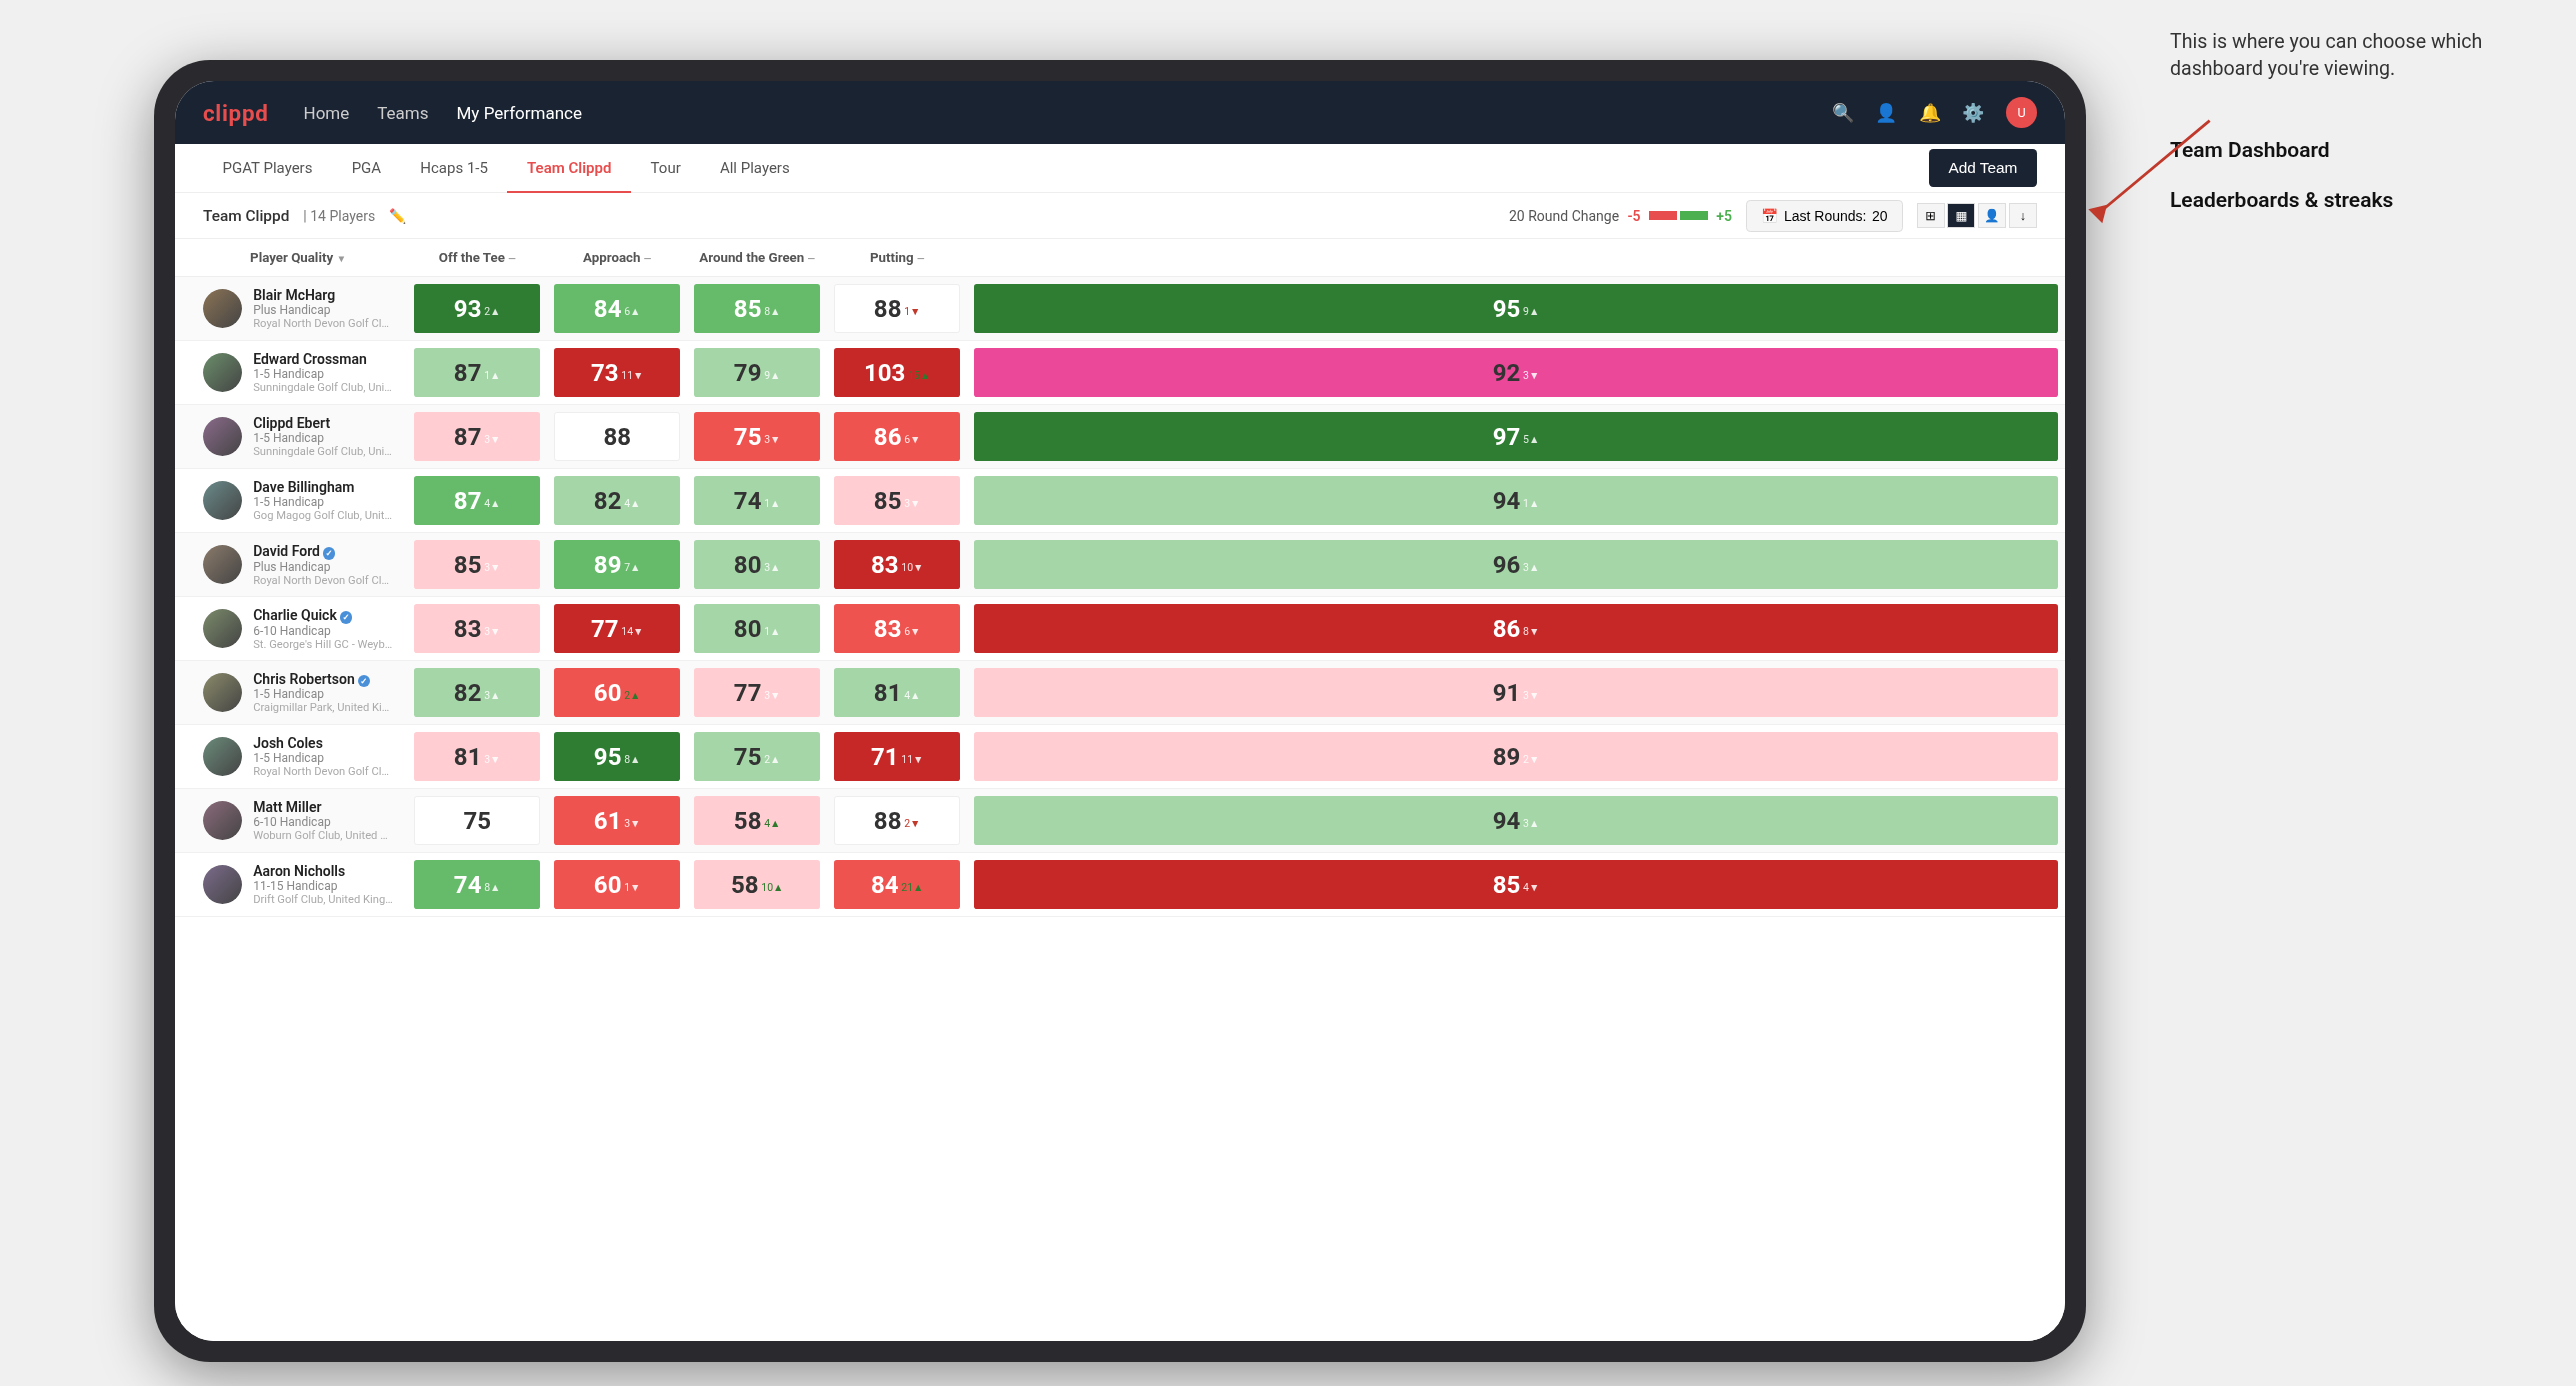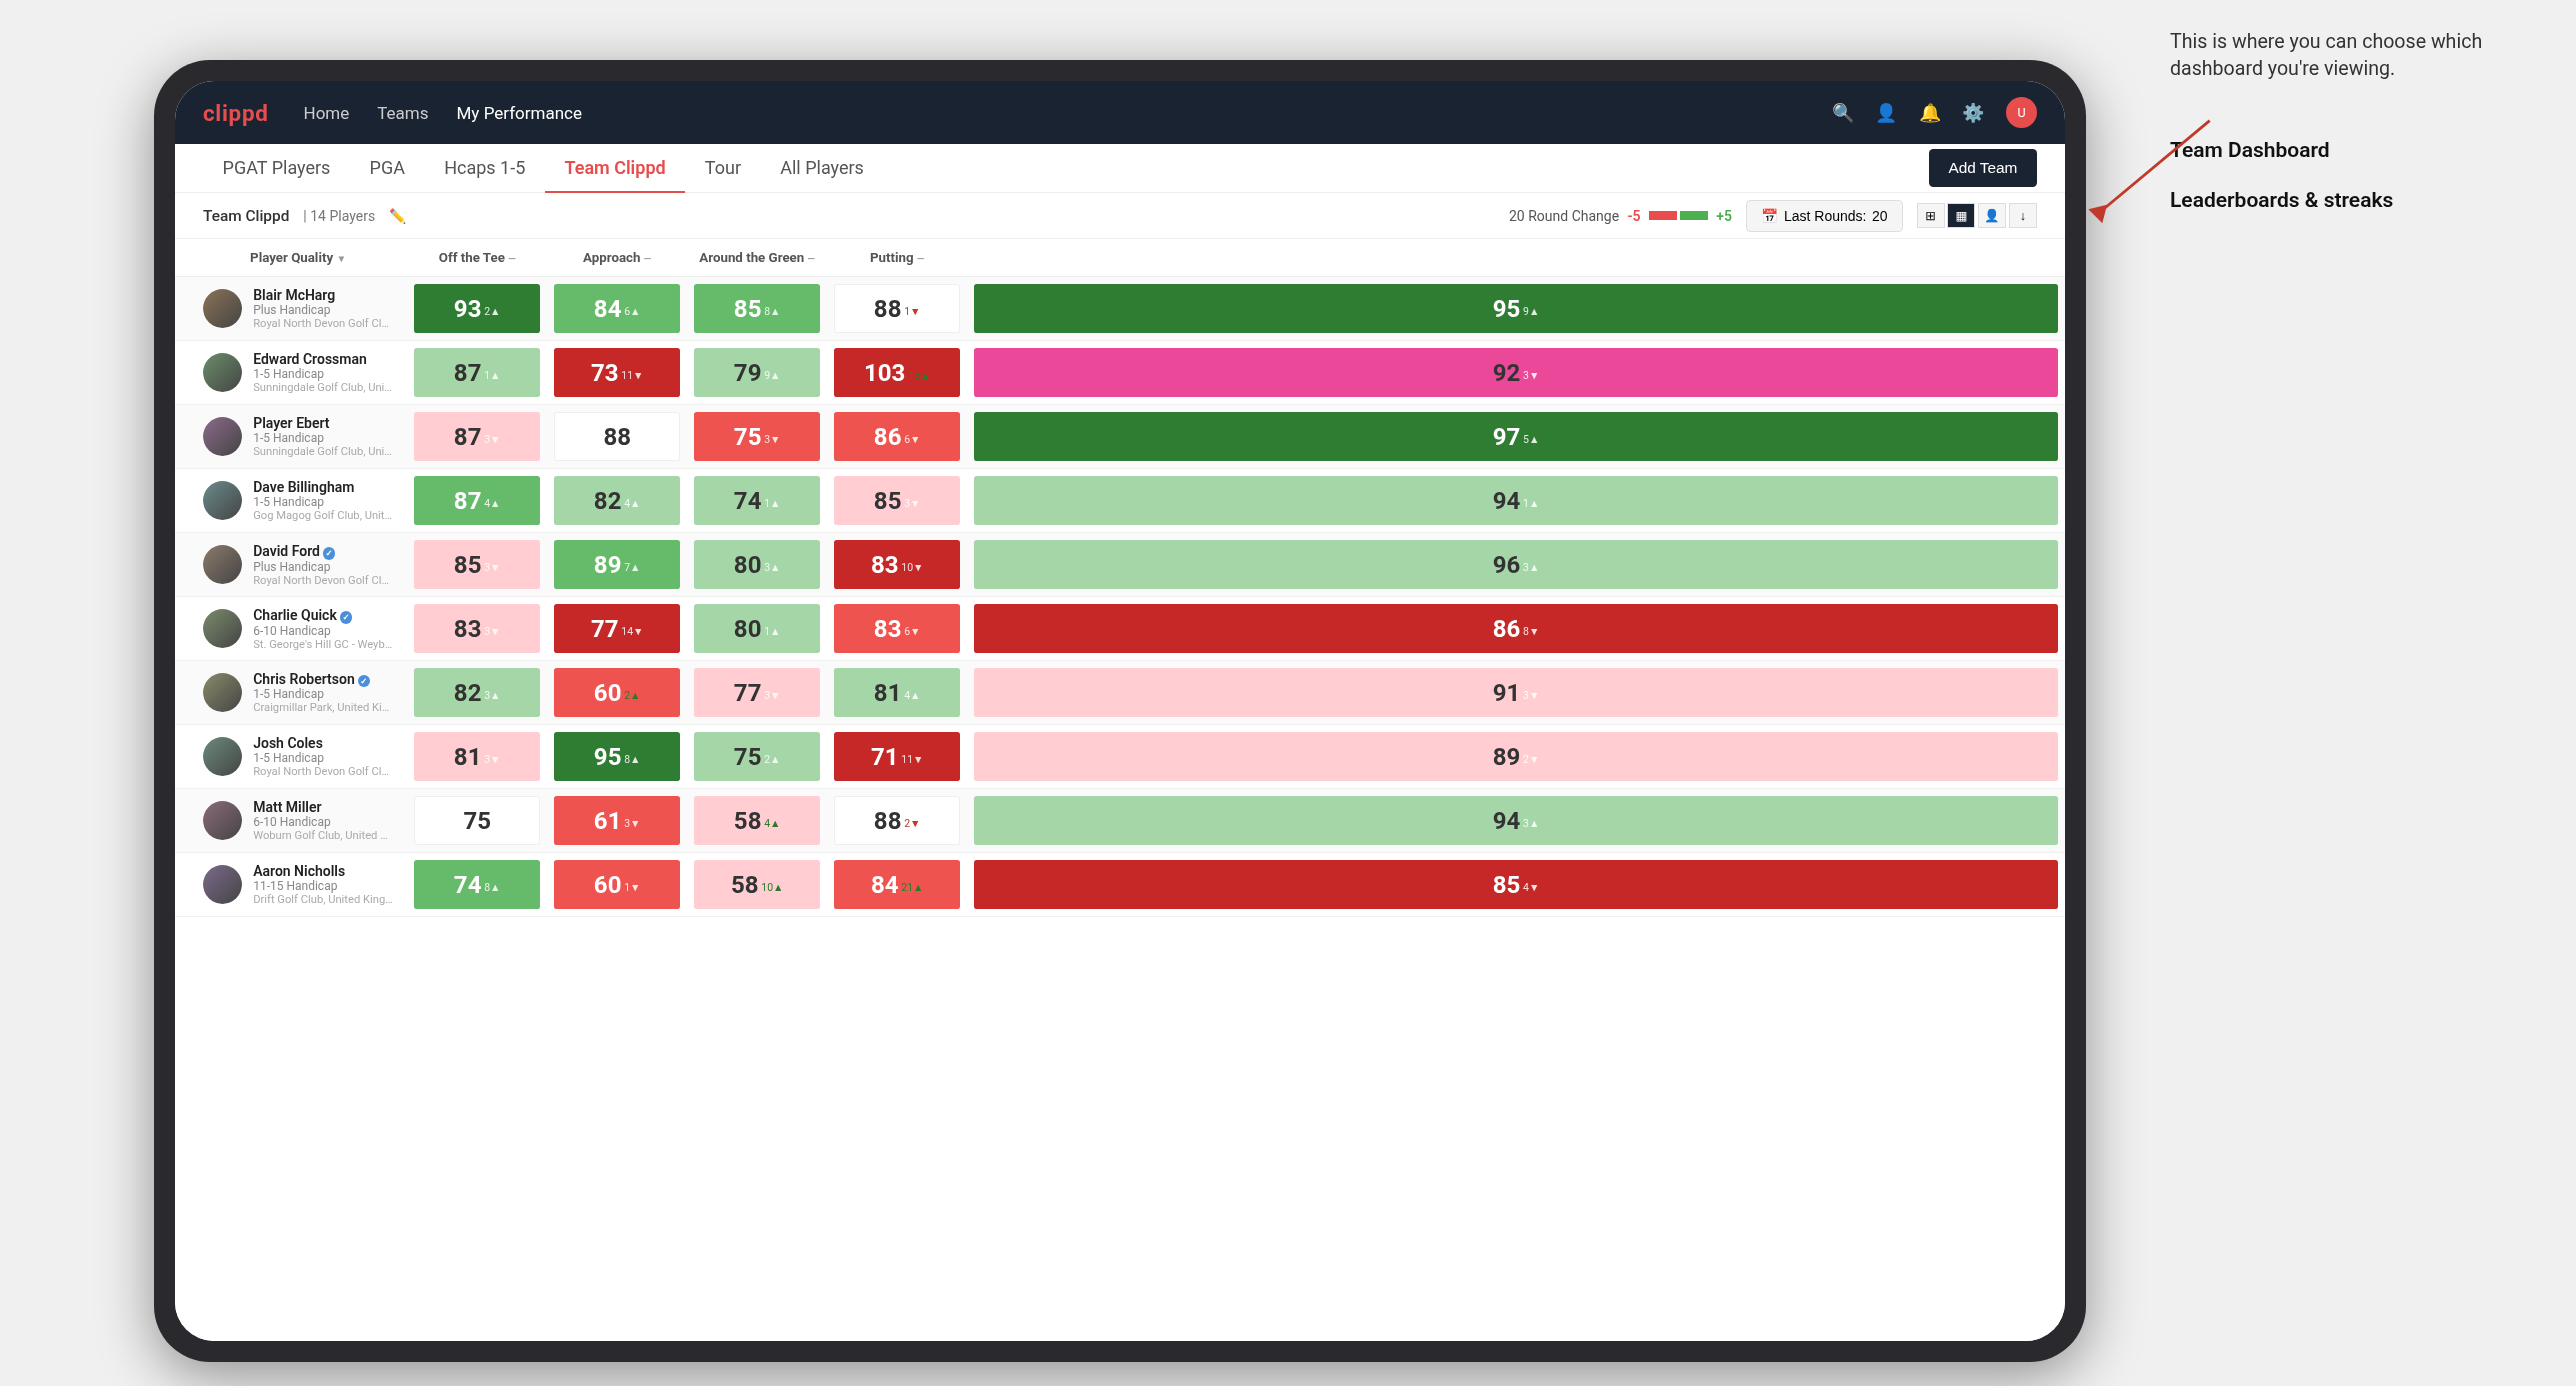--- a/index.html
+++ b/index.html
@@ -141,21 +141,21 @@
       display: flex;
       gap: 0;
       flex: 1;
     }
 
     .tab-item {
       padding: 0 19.6px;
       height: 49px;
       display: flex;
       align-items: center;
-      font-size: 18px;
+      font-size: 15px;
       color: #555;
       cursor: pointer;
       border-bottom: 2.1px solid transparent;
       margin-bottom: -1.4px;
     }
 
     .tab-item.active {
       color: #e84d4d;
       border-bottom: 2.1px solid #e84d4d;
       font-weight: 600;
@@ -539,21 +539,21 @@
         </div>
       </td>
             </tr>
             <tr class="table-row">
               <td class="player-cell">
       <div class="player-info">
         <div class="player-avatar">
           <div class="player-avatar-img" style="background: linear-gradient(135deg, #8B6B8B, #444);"></div>
         </div>
         <div class="player-details">
-          <span class="player-name">Player Ebert</span>
+          <span class="player-name">Clippd Ebert</span>
           <span class="player-handicap">1-5 Handicap</span>
           <span class="player-club">Sunningdale Golf Club, United Kingdom</span>
         </div>
       </div>
     </td>
               <td class="metric-cell">
         <div class="metric-box" style="background:#ffcdd2; border: none;">
           <span class="metric-value" style="color:#333;">87</span>
           <span class="metric-change" style="color:rgba(255,255,255,0.85); font-size:10.5px;">3▼</span>
         </div>

